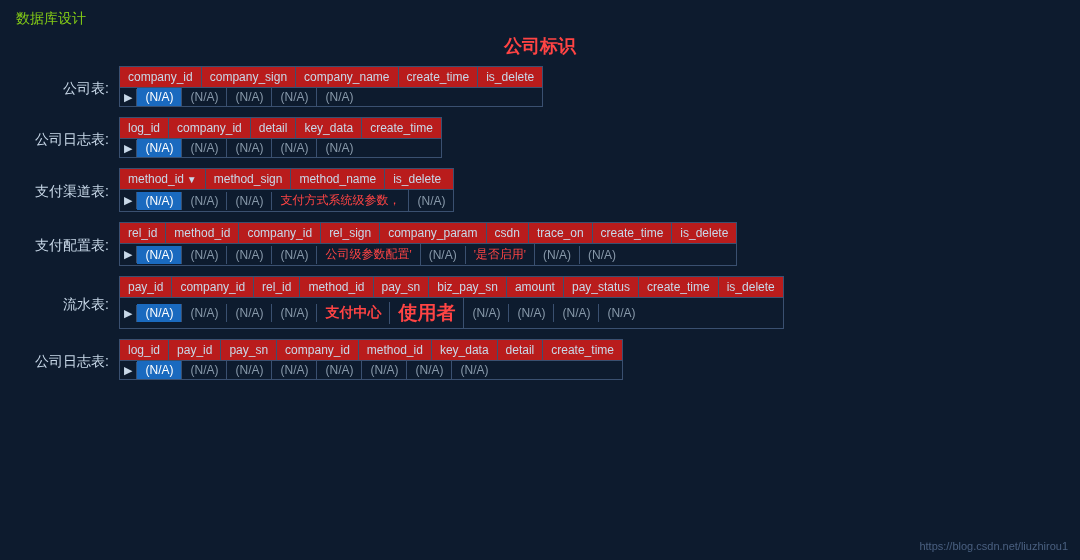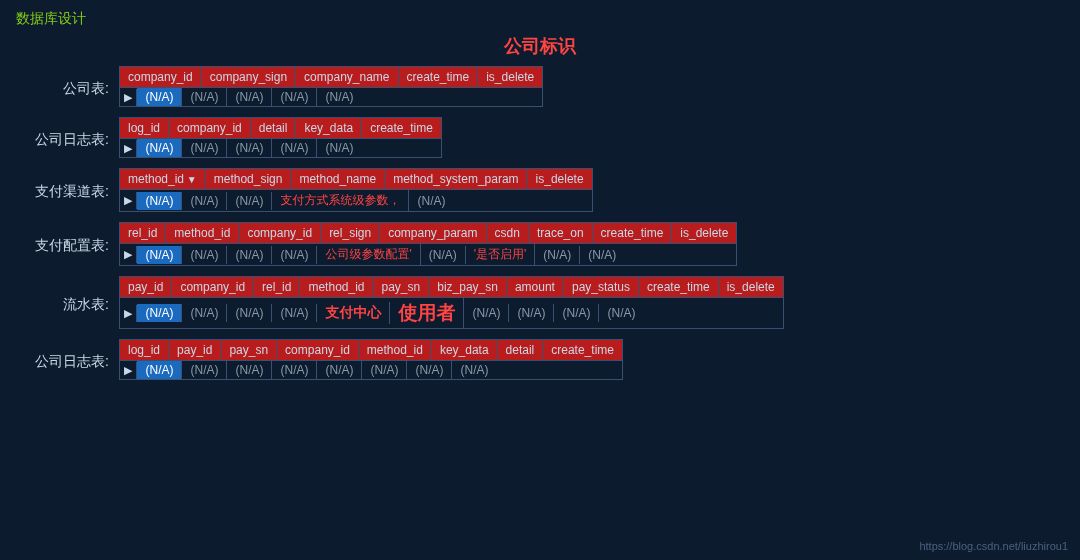--- a/index.html
+++ b/index.html
@@ -87,20 +87,21 @@
     }
     .table-cell:last-child {
       border-right: none;
     }
     .table-cell.highlighted {
       background: #1a6abf;
       color: #fff;
     }
     .table-cell.red-text {
       color: #ff4444;
+      font-family: Liberation Serif, serif;
     }
     .watermark {
       position: absolute;
       bottom: 8px;
       right: 12px;
       font-size: 11px;
       color: #4a6080;
       text-align: right;
     }
   </style>
@@ -153,21 +154,20 @@
           </div>
         </div>
       </div>
       <div class="db-section">
         <div class="section-label">支付渠道表:</div>
         <div class="table-container">
           <div class="table-header">
             <div class="table-header-cell with-arrow">method_id</div>
             <div class="table-header-cell">method_sign</div>
             <div class="table-header-cell">method_name</div>
-            <div class="table-header-cell">method_system_param</div>
             <div class="table-header-cell">is_delete</div>
           </div>
           <div class="table-row">
             <div class="row-arrow">▶</div>
             <div class="table-cell highlighted">(N/A)</div>
             <div class="table-cell">(N/A)</div>
             <div class="table-cell">(N/A)</div>
             <div class="table-cell red-text">支付方式系统级参数，</div>
             <div class="table-cell">(N/A)</div>
           </div>

